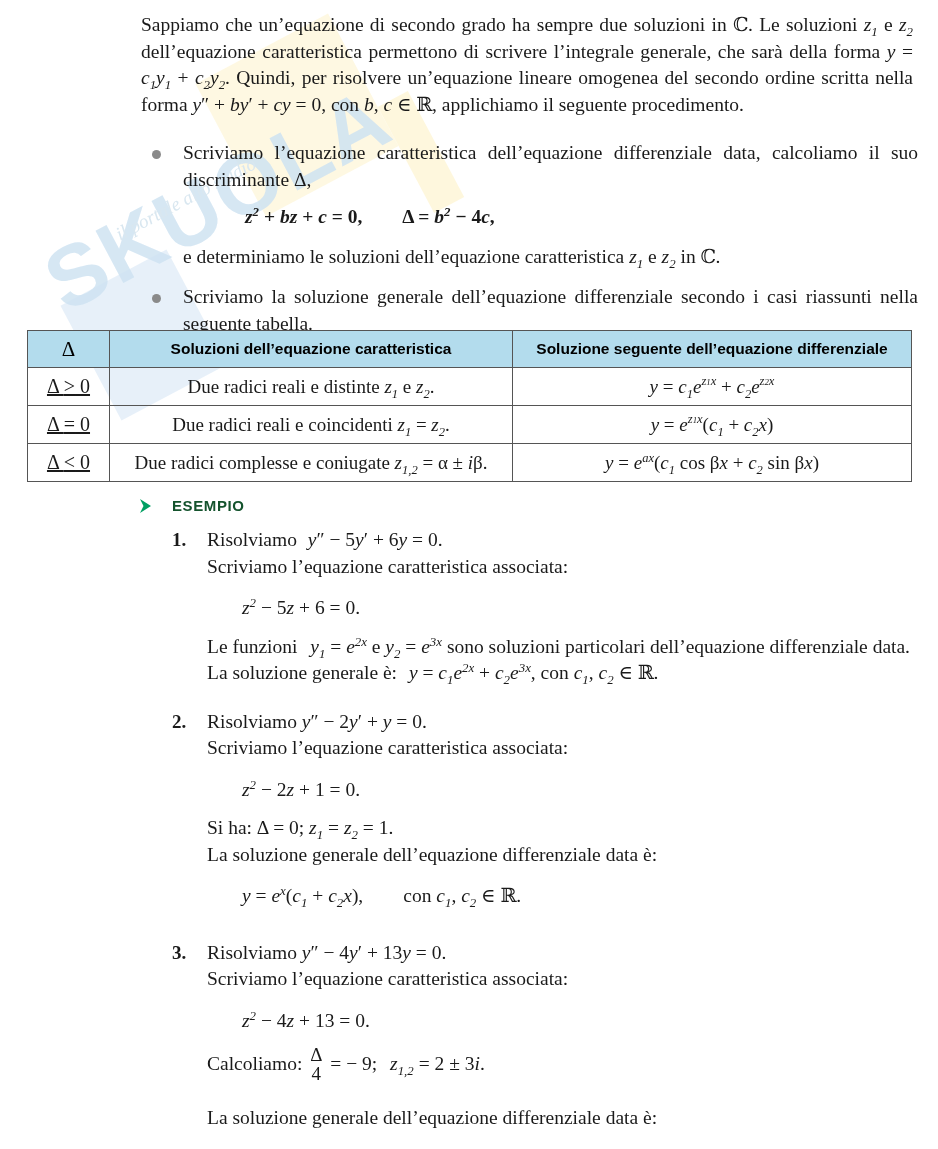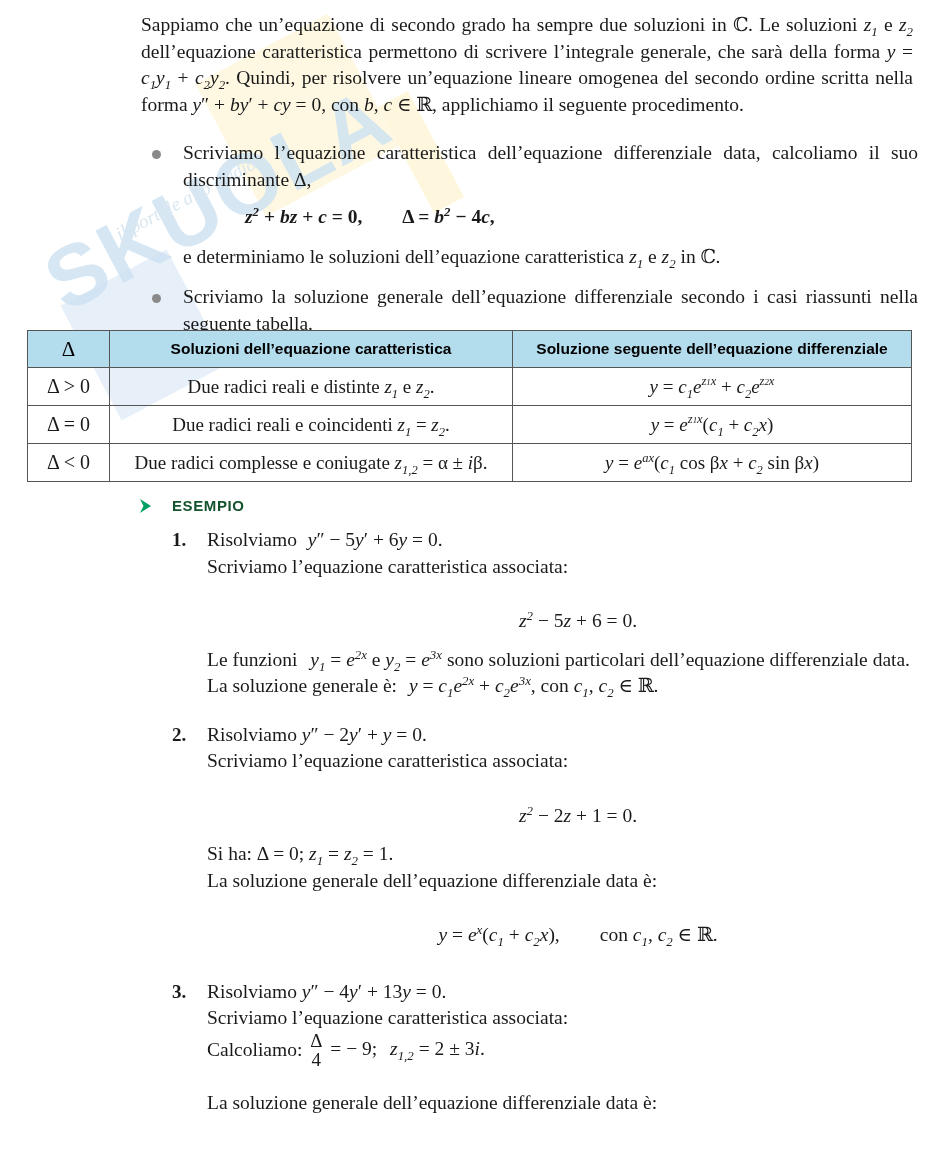--- a/index.html
+++ b/index.html
@@ -174,21 +174,21 @@
   }
   table.cases thead th.delta-head {
     font-family: "Liberation Serif", serif;
     font-weight: normal;
     font-size: 21px;
   }
   table.cases tbody td {
     height: 37px;
     font-size: 19px;
   }
-  table.cases tbody td.c1 { font-size: 20px; }
+  table.cases tbody td.c1 { font-size: 20px; text-decoration: underline; }
   .col1 { width: 82px; }
   .col2 { width: 403px; }
   .col3 { width: 399px; }
 
   
   #esempio-head {
     position: absolute;
     left: 138px;
     top: 497px;
     display: flex;
@@ -221,22 +221,22 @@
   }
   .ex-num {
     position: absolute;
     left: 0;
     top: 0;
     font-weight: bold;
     font-size: 19px;
   }
   .ex-line { text-align: left; }
   .ex-eq {
-    margin: 28px 0 12px 35px;
-    text-align: center;
+    margin: 15px 0 12px 35px;
+    text-align: left;
   }
   .ex-just { text-align: justify; }
   .gap-1 { height: 18px; }
   .gap-2 { height: 22px; }
 
   .frac {
     display: inline-block;
     vertical-align: middle;
     text-align: center;
     line-height: 1.02;
@@ -358,20 +358,23 @@
       </div>
       <div class="gap-1"></div>
     </li>
 
     <li>
       <span class="ex-num">3.</span>
       <div class="ex-line">
         Risolviamo <span class="m">y</span><span class="mr">″</span> <span class="op">−</span> 4<span class="m">y</span><span class="mr">′</span> <span class="op">+</span> 13<span class="m">y</span> <span class="op">=</span> 0.
       </div>
       <div class="ex-line">Scriviamo l’equazione caratteristica associata:</div>
+      <div class="ex-eq">
+        <span class="m">z</span><sup class="it">2</sup> <span class="op">−</span> 4<span class="m">z</span> <span class="op">+</span> 13 <span class="op">=</span> 0.
+      </div>
       <div class="ex-line" style="">
         <span>Calcoliamo:</span>
         <span class="frac">
           <span class="num">Δ</span>
           <span class="den">4</span>
         </span>
         <span><span class="op">=</span> − 9; <span class="sp" style="width:8px"></span><span class="m">z</span><sub class="it">1,2</sub> <span class="op">=</span> 2 ± 3<span class="m">i</span>.</span>
       </div>
       <div class="ex-line" style="margin-top:20px;">La soluzione generale dell’equazione differenziale data è:</div>
 

